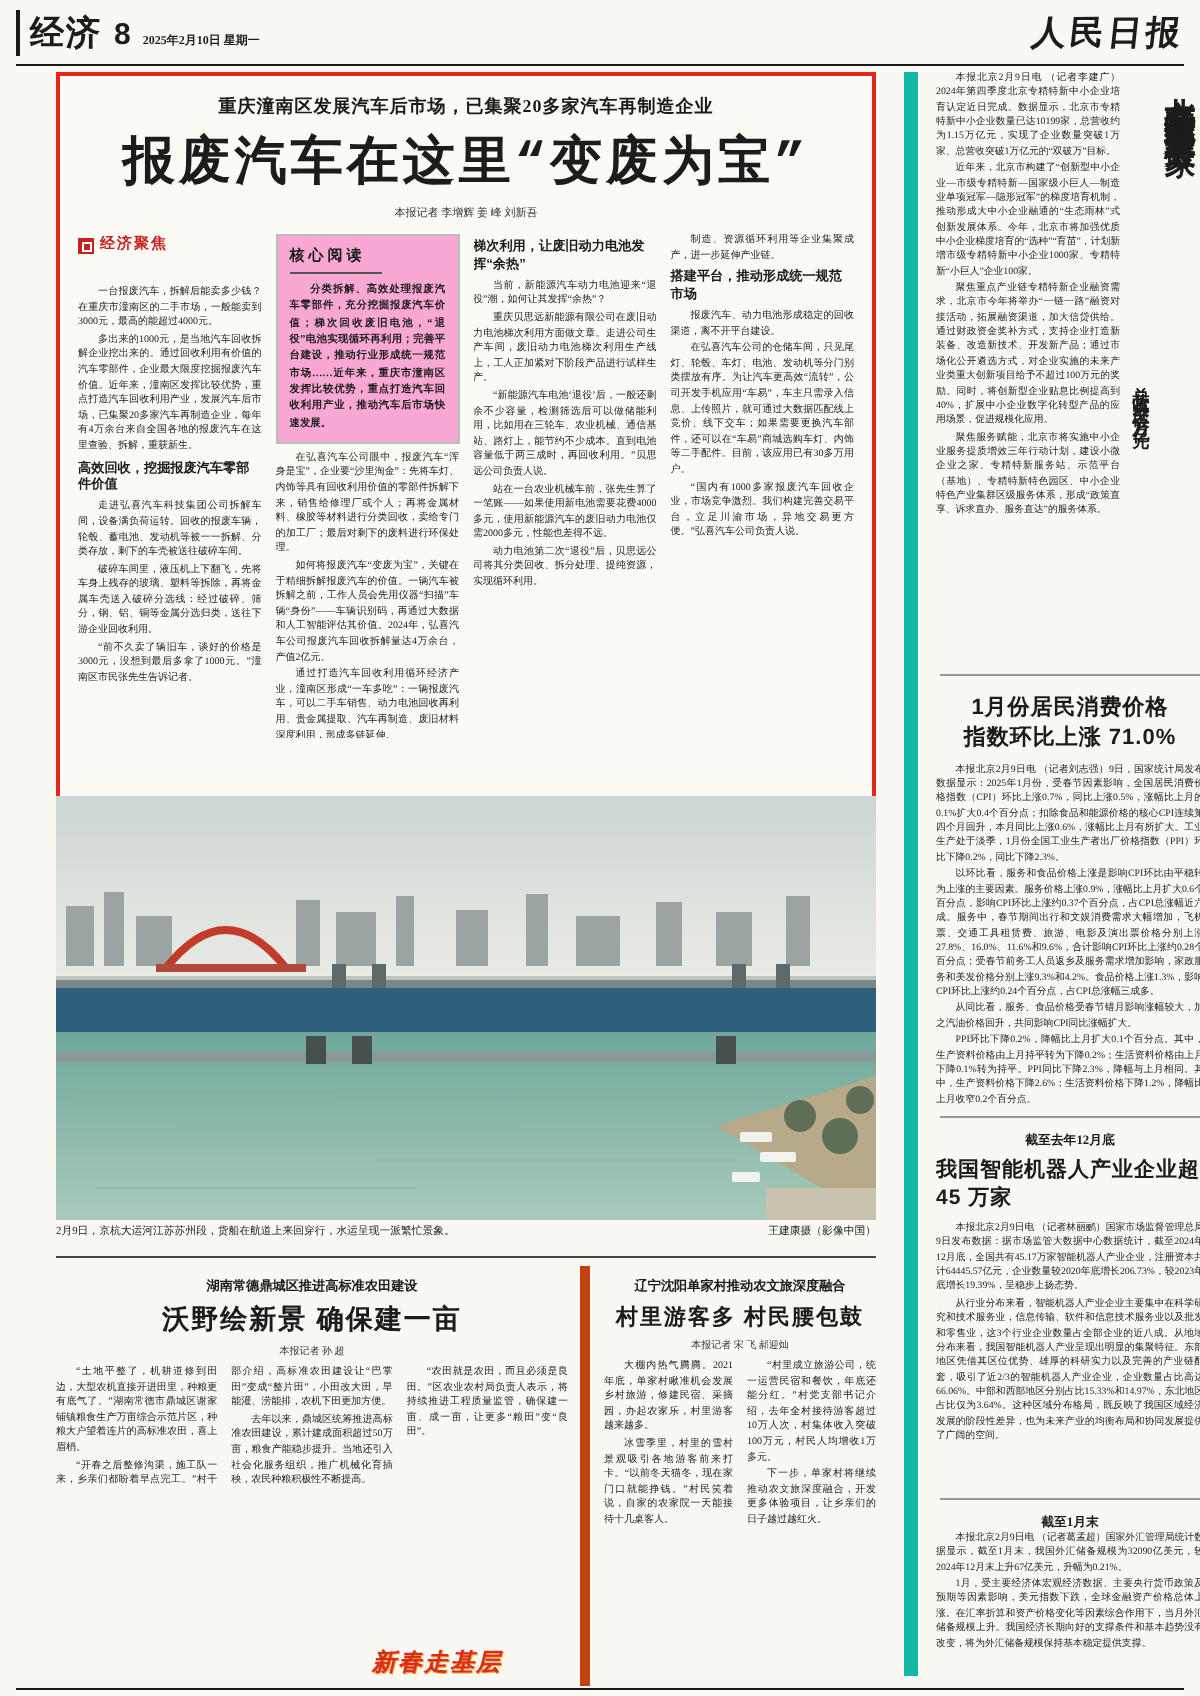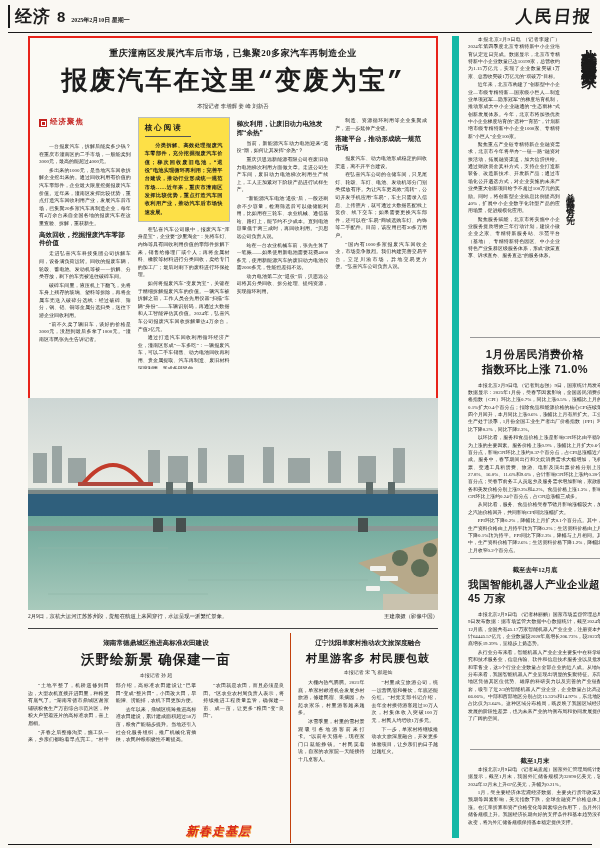--- a/index.html
+++ b/index.html
@@ -30,38 +30,38 @@
   .cols { display:flex; gap:7px; margin-top:7px; height:252px; overflow:hidden; }
   .col { flex:1; overflow:hidden; }
   .col p { font-size:5px; line-height:1.52; text-align:justify; text-indent:2em; margin-bottom:1px; }
   .subhead { font-family:"Liberation Sans","DejaVu Sans",sans-serif; font-weight:bold;
              font-size:6.6px; line-height:1.35; margin:3px 0 2px; }
   .tagrow { display:flex; align-items:flex-end; gap:3px; margin-bottom:16px; }
   .tag-icon { width:8px; height:8px; background:#c4221f; display:inline-block; position:relative; }
   .tag-icon::after { content:""; position:absolute; inset:1.5px; border:1px solid #fff; }
   .tag-label { color:#c4221f; font-weight:bold; font-size:7.5px;
                font-family:"Liberation Sans","DejaVu Sans",sans-serif; letter-spacing:1px; }
-  .corebox { background:#fde047; border:0.5px solid #b9bdbb; padding:5px 6px 4px; margin-bottom:4px; }
+  .corebox { background:#f9a8d4; border:0.5px solid #b9bdbb; padding:5px 6px 4px; margin-bottom:4px; }
   .corebox h4 { font-family:"Liberation Sans","DejaVu Sans",sans-serif; font-size:7.5px;
                 letter-spacing:2px; padding-bottom:3px; border-bottom:1px solid #555;
                 margin-bottom:4px; width:60%; }
   .corebox p { font-size:5.2px; font-weight:bold; line-height:1.6; text-align:justify; text-indent:2em; }
   
   .photo { position:absolute; top:398px; left:28px; width:410px; height:212px; overflow:hidden;
            background:#b9c6c2; }
   .photo svg { display:block; }
   .caption { position:absolute; top:613px; left:28px; width:410px; display:flex;
              justify-content:space-between; font-size:5.4px; line-height:1.4; }
   .caption .credit { white-space:nowrap; margin-left:6px; }
   .rule-main { position:absolute; top:628px; left:28px; width:410px; border-top:1px solid #444; }
   
   .bottom { position:absolute; top:633px; left:28px; width:410px; height:210px; display:flex; }
   .b-art { overflow:hidden; position:relative; }
   .b-left { width:262px; padding-right:6px; }
-  .b-right { width:148px; padding-left:7px; border-left:1px solid #c2410c; }
+  .b-right { width:148px; padding-left:7px; border-left:5px solid #c2410c; }
   .b-kicker { text-align:center; font-size:6.6px; font-weight:bold; margin-top:6px; }
   .b-head { text-align:center; font-family:"Liberation Sans","DejaVu Sans",sans-serif;
             font-weight:900; font-size:13.5px; letter-spacing:1px; margin-top:3px; }
   .b-right .b-head { font-size:11px; }
   .b-byline { text-align:center; font-size:5px; color:#333; margin:3px 0 4px; }
   .b-body { column-gap:7px; height:152px; overflow:hidden; }
   .b-left .b-body { column-count:3; }
   .b-right .b-body { column-count:2; }
   .b-body p { font-size:5px; line-height:1.52; text-align:justify; text-indent:2em; margin-bottom:1px; }
   .badge { position:absolute; bottom:3px; left:158px; color:#d92b1f; font-weight:900;

